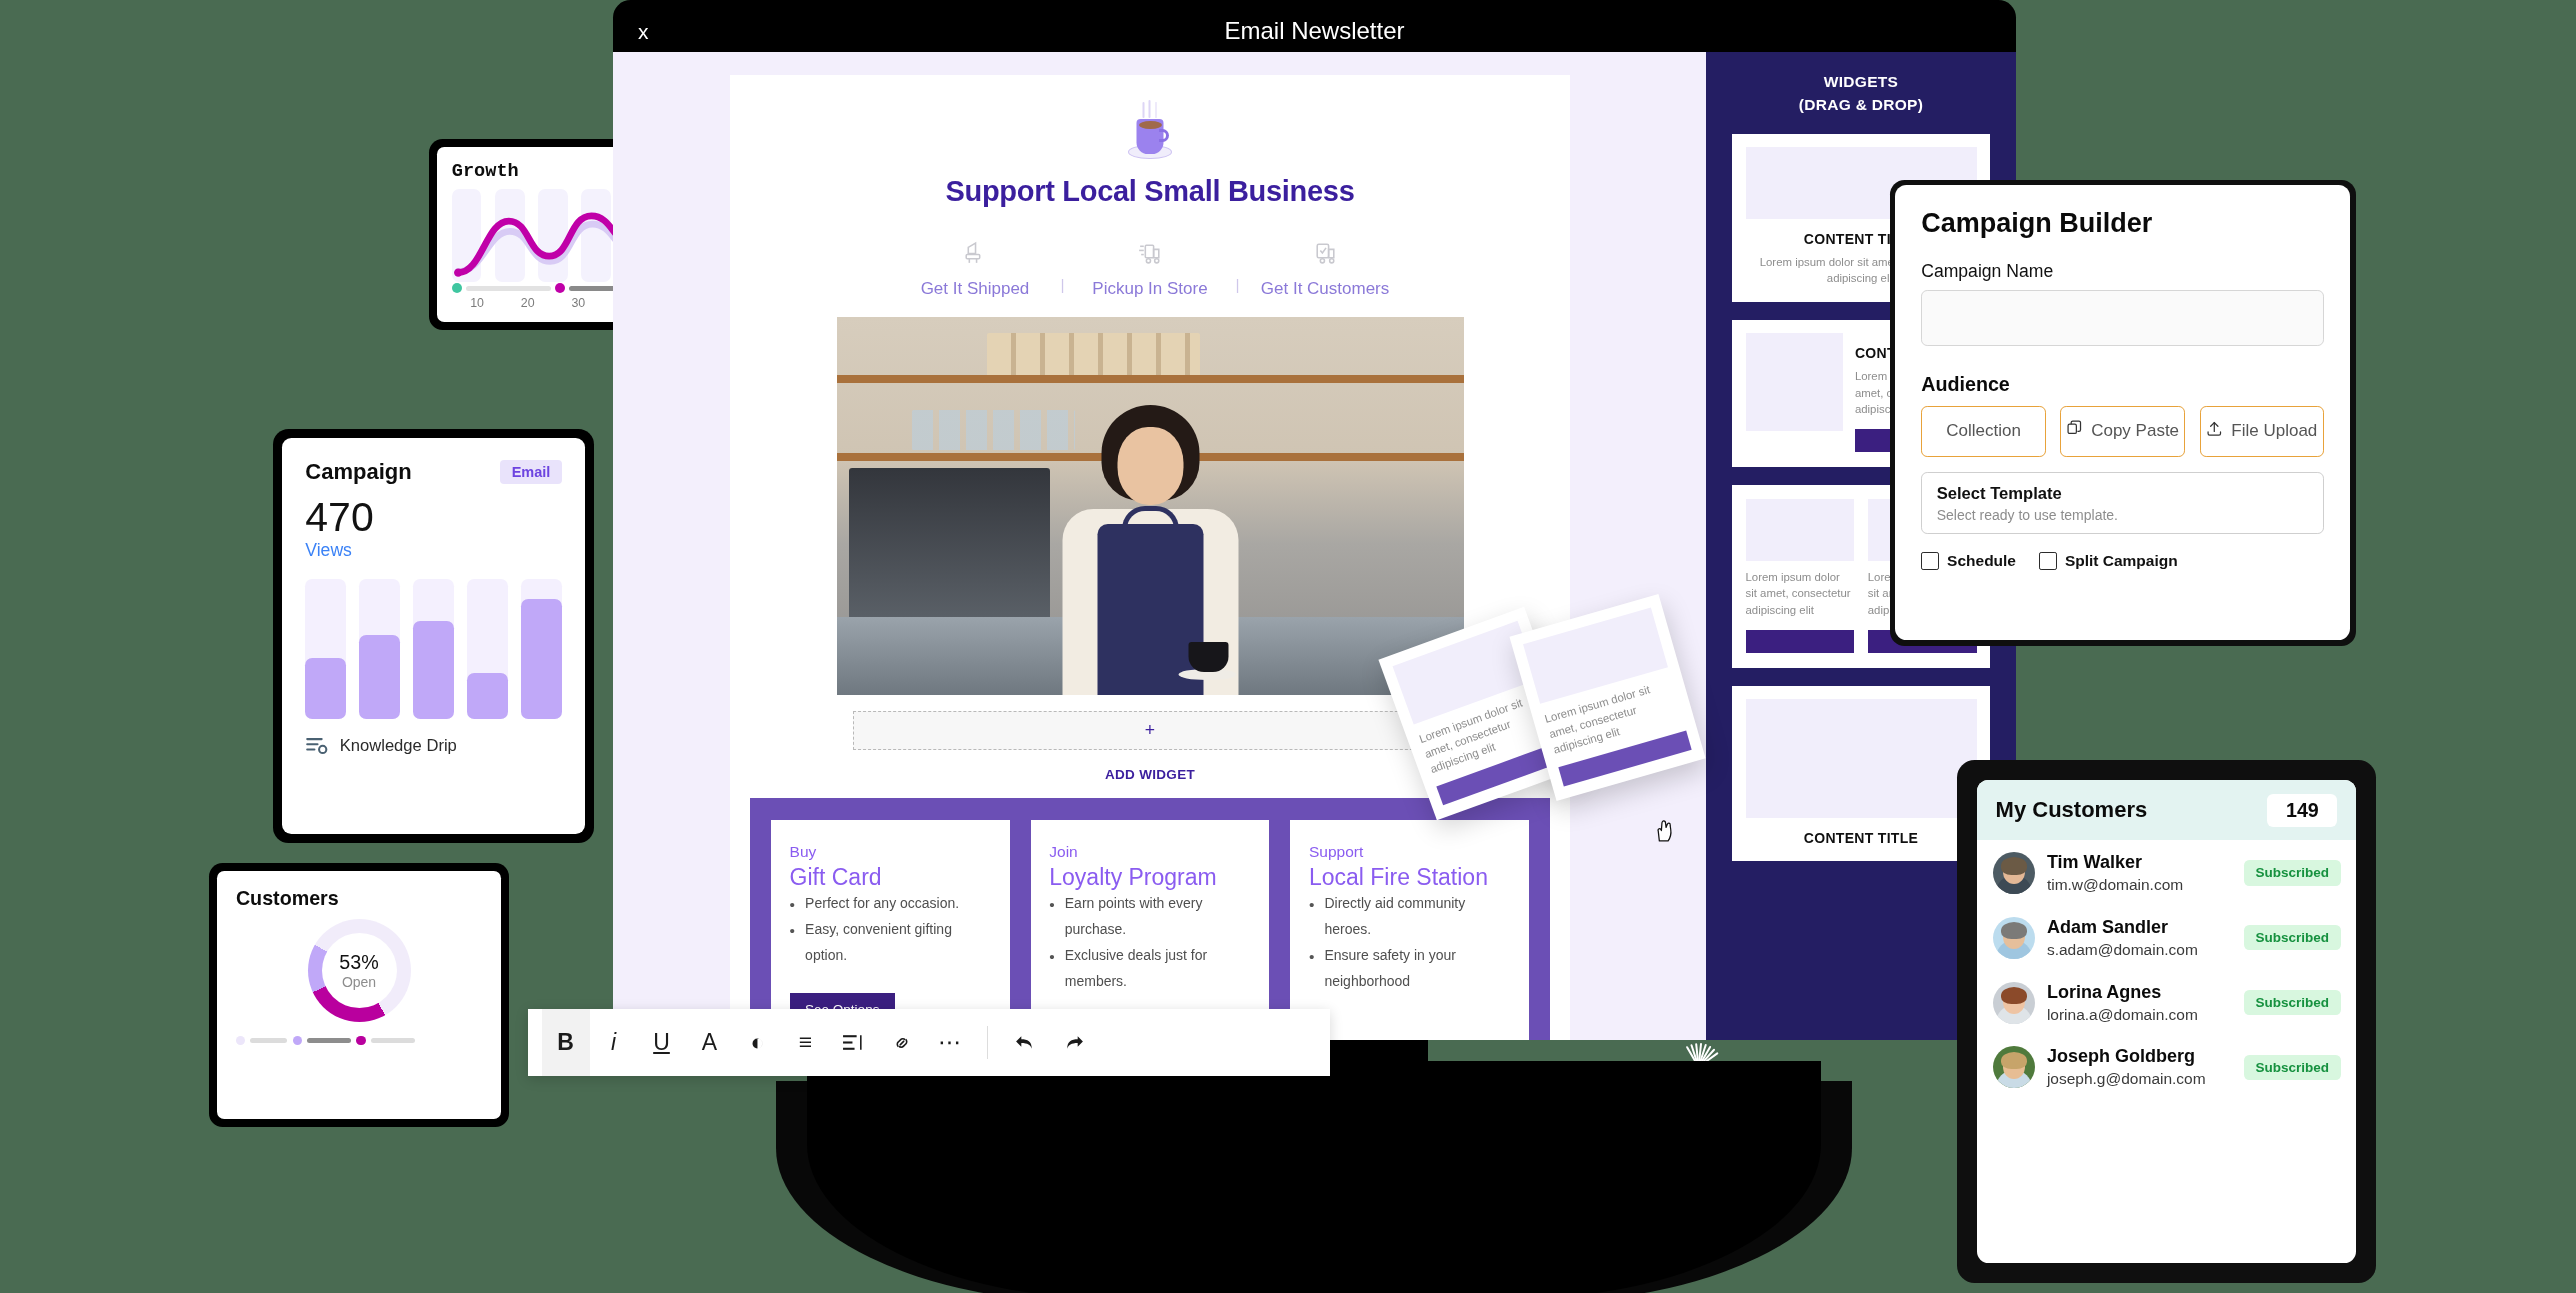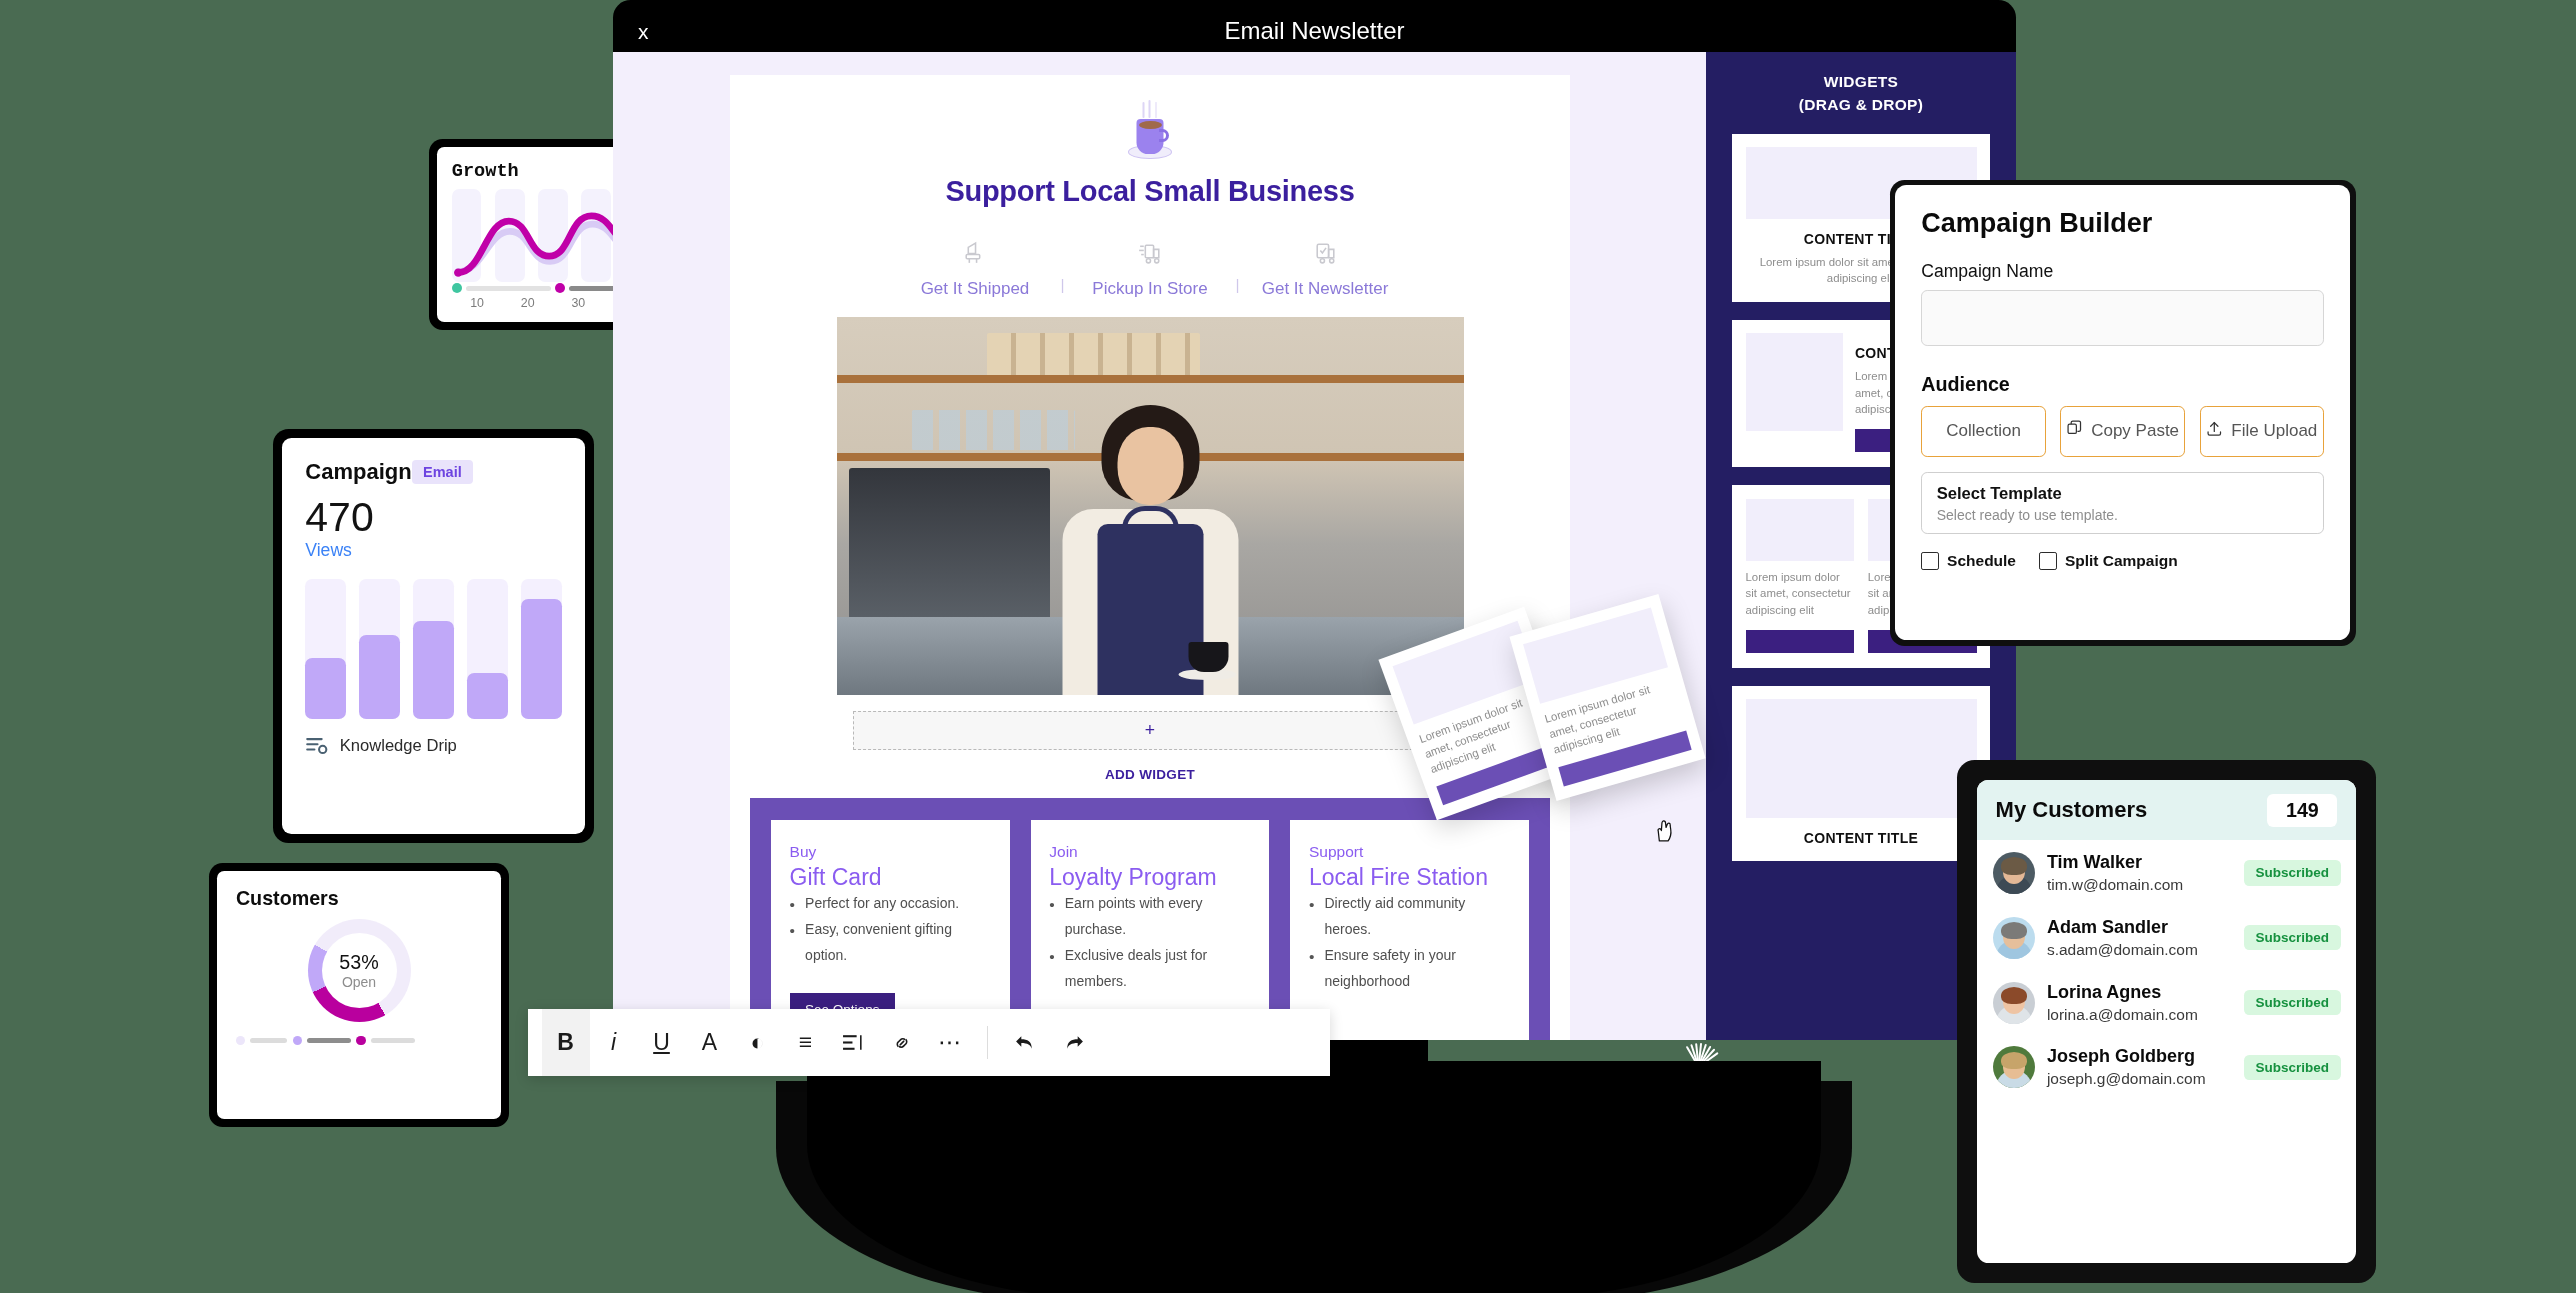--- a/index.html
+++ b/index.html
@@ -199,21 +199,21 @@
   .gdots { display: flex; align-items: center; gap: 4.1px; margin-top: 1px; }
   .gdot { width: 10.3px; height: 10.3px; border-radius: 50%; }
   .gline { height: 5.2px; border-radius: 3.1px; flex: 1; }
 
   
   .campaign {
     position: absolute; left: 273px; top: 429px; width: 321px; height: 414px;
     background: #000; border-radius: 15.5px; padding: 9.3px; z-index: 14;
   }
   .campaign-inner { background: #fff; width: 100%; height: 100%; border-radius: 9.3px; padding: 21px 23px; }
-  .camp-head { display: flex; align-items: center; justify-content: flex-start; }
+  .camp-head { display: flex; align-items: center; justify-content: space-between; }
   .camp-title { font-size: 22px; font-weight: bold; color: #0d0d0d; }
   .camp-badge { background: #e9e3fb; color: #6d44e0; font-size: 14.5px; padding: 4.1px 11.4px; border-radius: 4.1px; font-weight: bold; }
   .camp-num { font-size: 41px; color: #121212; margin-top: 11.4px; line-height: 1; }
   .camp-sub { font-size: 17.6px; color: #3b82f6; margin-top: 2.1px; }
   .camp-bars { display: flex; align-items: flex-end; gap: 13.5px; height: 140px; margin-top: 18.6px; }
   .cbar-wrap { flex: 1; height: 100%; background: #f4f0fe; border-radius: 7.2px; position: relative; }
   .cbar { position: absolute; bottom: 0; left: 0; width: 100%; background: #c0a8f8; border-radius: 7.2px; }
   .camp-foot { display: flex; align-items: center; gap: 11.4px; margin-top: 16.6px; }
   .camp-foot-label { font-size: 16.6px; color: #2b2b2b; }
 
@@ -467,21 +467,21 @@
           <div class="delivery-item">
             <div class="delivery-icon">
               <svg width="29" height="29" viewBox="0 0 56 56" fill="none" stroke="#c9c9cf" stroke-width="3">
                 <rect x="12" y="12" width="22" height="26" rx="3"></rect>
                 <polyline points="18,24 22,29 29,19"></polyline>
                 <path d="M34 22 L44 22 L44 38 L34 38 Z"></path>
                 <circle cx="22" cy="44" r="4"></circle>
                   <circle cx="40" cy="44" r="4"></circle>
               </svg>
             </div>
-            <div class="delivery-label">Get It Newsletter</div>
+            <div class="delivery-label">Get It Customers</div>
           </div>
         </div>
 
         <div class="hero-img">
           <div class="hero-wall"></div>
           <div class="hero-bags"></div>
           <div class="hero-shelf hero-shelf1"></div>
           <div class="hero-glasses"></div>
           <div class="hero-shelf hero-shelf2"></div>
           <div class="hero-machine"></div>

